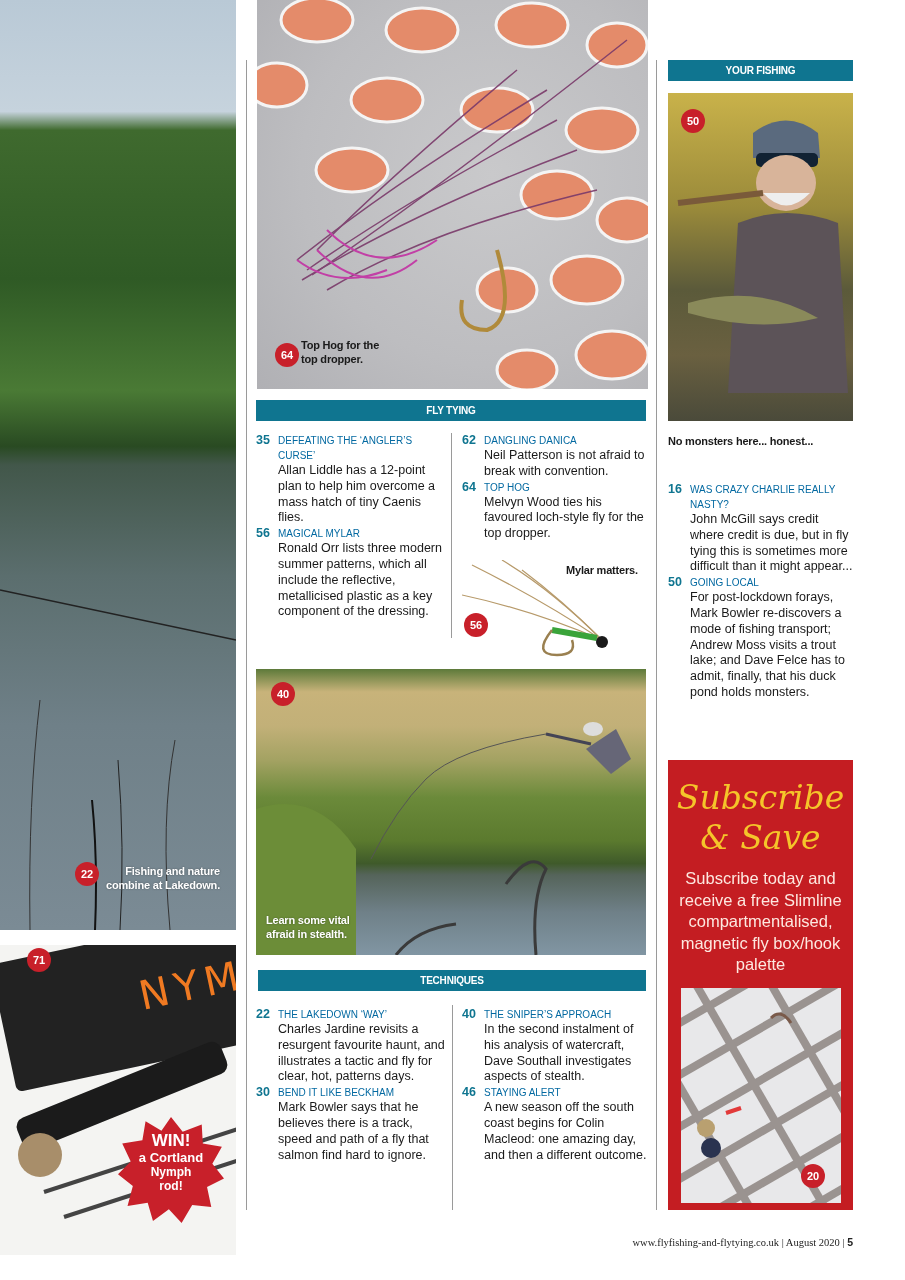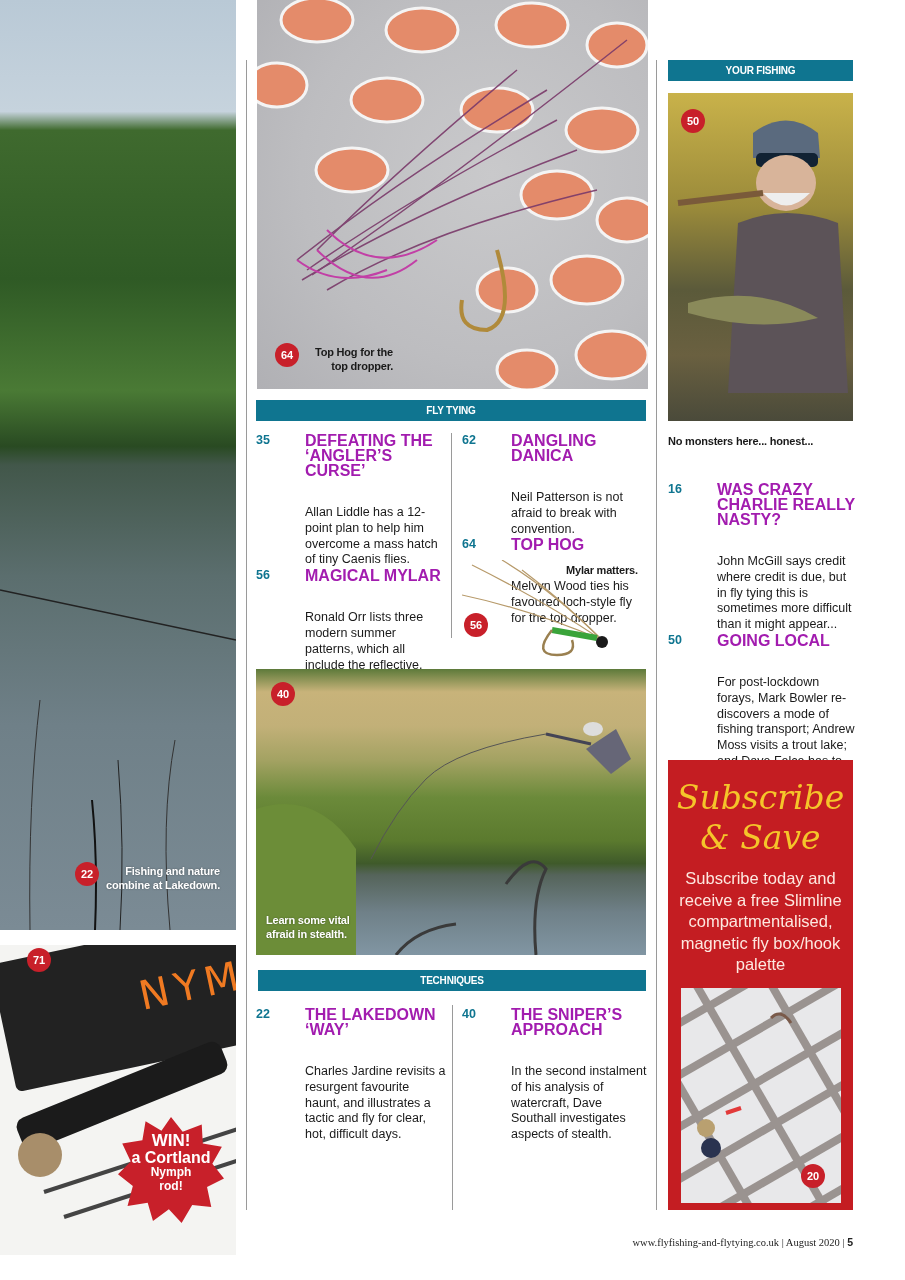--- a/index.html
+++ b/index.html
@@ -19,23 +19,23 @@
 
   .rule { position: absolute; width: 1px; background: #9a9a9a; }
 
   .section-bar {
     position: absolute; height: 21px; background: #0f7590; color: #fff;
     font-weight: bold; font-size: 10px; display: flex; align-items: center; justify-content: center;
     letter-spacing: -0.2px;
   }
 
   .col { position: absolute; }
-  .entry { display: grid; grid-template-columns: 22px 1fr; gap: 27px; }
+  .entry { display: grid; grid-template-columns: 22px 1fr; }
   .entry .num { color: #0f7590; font-weight: bold; font-size: 12.5px; line-height: 15px; }
-  .entry .title { font-weight: bold; font-size: 16px; line-height: 15px; color: #a21caf; }
+  .entry .title { font-weight: normal; font-size: 10px; line-height: 15px; color: #0369a1; }
   .entry .desc { grid-column: 2; font-size: 12.5px; line-height: 15.8px; color: #1a1a1a; }
 
   .inner-rule { position: absolute; width: 1px; background: #9a9a9a; }
 
   .subscribe-box {
     position: absolute; left: 668px; top: 760px; width: 185px; height: 450px; background: #c41d22;
   }
   .sub-script {
     position: absolute; left: 0; width: 185px; text-align: center; color: #f5c52a;
     font-family: "DejaVu Serif", serif; font-style: italic; font-size: 33px; line-height: 40px;
@@ -69,21 +69,21 @@
 <div class="photo" style="left:0;top:945px;width:236px;height:310px;background:#f4f4f2;">
   <div style="position:absolute;left:-10px;top:20px;width:260px;height:130px;background:#222;transform:rotate(-12deg);transform-origin:left top;border-radius:6px;"></div>
   <div style="position:absolute;left:138px;top:14px;color:#f07a22;font-size:40px;letter-spacing:6px;transform:rotate(-12deg);font-family:'DejaVu Sans',sans-serif;">NYMP</div>
   <div style="position:absolute;left:20px;top:175px;width:220px;height:34px;background:#1b1b1b;transform:rotate(-22deg);transform-origin:left center;border-radius:10px;"></div>
   <div style="position:absolute;left:18px;top:188px;width:44px;height:44px;border-radius:50%;background:#a88e6a;"></div>
   <div style="position:absolute;left:44px;top:245px;width:210px;height:4px;background:#444;transform:rotate(-18deg);transform-origin:left center;"></div>
   <div style="position:absolute;left:64px;top:270px;width:200px;height:4px;background:#444;transform:rotate(-18deg);transform-origin:left center;"></div>
   <div style="position:absolute;left:118px;top:172px;width:106px;height:106px;background:#c8202a;clip-path:polygon(50% 0%,61% 14%,79% 7%,80% 25%,98% 28%,89% 44%,100% 58%,84% 66%,88% 85%,70% 83%,60% 100%,48% 87%,33% 98%,28% 81%,9% 84%,14% 65%,0% 54%,12% 42%,4% 25%,23% 22%,26% 4%,41% 13%);"></div>
   <div style="position:absolute;left:118px;top:186px;width:106px;text-align:center;color:#fff;font-weight:bold;">
     <div style="font-size:17px;line-height:20px;">WIN!</div>
-    <div style="font-size:16px;line-height:14px;">a Cortland</div>
+    <div style="font-size:13px;line-height:14px;">a Cortland</div>
     <div style="font-size:12px;line-height:14px;">Nymph</div>
     <div style="font-size:12px;line-height:14px;">rod!</div>
   </div>
   <div class="badge" style="left:27px;top:3px;">71</div>
 </div>
 
 <div class="rule" style="left:246px;top:60px;height:1150px;"></div>
 <div class="rule" style="left:656px;top:60px;height:1150px;"></div>
 
 <div class="photo" style="left:257px;top:0;width:391px;height:389px;background:radial-gradient(circle at 60% 45%,#c9c9cb 0%,#bdbdc0 60%,#b0b0b4 100%);">
@@ -114,21 +114,21 @@
         <path d="M55 275 Q180 190 370 40"></path>
     </g>
     <g stroke="#c23fa6" stroke-width="2" fill="none">
       <path d="M40 260 Q80 290 130 270"></path>
         <path d="M60 250 Q110 300 160 260"></path>
         <path d="M70 230 Q120 280 180 240"></path>
     </g>
     <path d="M240 250 Q260 320 230 330 Q200 330 205 300" stroke="#b08a3a" stroke-width="4" fill="none"></path>
   </svg>
   <div class="badge" style="left:18px;top:343px;">64</div>
-  <div class="caption dark" style="left:44px;top:345px;width:84px;text-align:right;margin-left:8px;">
+  <div class="caption dark" style="left:44px;top:338px;width:84px;">
     <div>Top Hog for the</div>
     <div>top dropper.</div>
   </div>
 </div>
 
 <div class="section-bar" style="left:256px;top:400px;width:390px;">FLY TYING</div>
 <div class="col" style="left:256px;top:433px;width:190px;">
   <div class="entry">
     <span class="num">35</span>
     <span class="title">DEFEATING THE ‘ANGLER’S CURSE’</span>
@@ -185,29 +185,39 @@
     <div>Learn some vital</div>
     <div>afraid in stealth.</div>
   </div>
 </div>
 
 <div class="section-bar" style="left:258px;top:970px;width:388px;">TECHNIQUES</div>
 <div class="col" style="left:256px;top:1007px;width:190px;">
   <div class="entry">
     <span class="num">22</span>
     <span class="title">THE LAKEDOWN ‘WAY’</span>
-    <span class="desc">Charles Jardine revisits a resurgent favourite haunt, and illustrates a tactic and fly for clear, hot, difficult days.</span>
+    <span class="desc">Charles Jardine revisits a resurgent favourite haunt, and illustrates a tactic and fly for clear, hot, patterns days.</span>
+  </div>
+  <div class="entry">
+    <span class="num">30</span>
+    <span class="title">BEND IT LIKE BECKHAM</span>
+    <span class="desc">Mark Bowler says that he believes there is a track, speed and path of a fly that salmon find hard to ignore.</span>
   </div>
 </div>
 <div class="inner-rule" style="left:452px;top:1005px;height:205px;"></div>
 <div class="col" style="left:462px;top:1007px;width:186px;">
   <div class="entry">
     <span class="num">40</span>
     <span class="title">THE SNIPER’S APPROACH</span>
     <span class="desc">In the second instalment of his analysis of watercraft, Dave Southall investigates aspects of stealth.</span>
+  </div>
+  <div class="entry">
+    <span class="num">46</span>
+    <span class="title">STAYING ALERT</span>
+    <span class="desc">A new season off the south coast begins for Colin Macleod: one amazing day, and then a different outcome.</span>
   </div>
 </div>
 
 <div class="section-bar" style="left:668px;top:60px;width:185px;">YOUR FISHING</div>
 <div class="photo" style="left:668px;top:93px;width:185px;height:328px;background:linear-gradient(180deg,#c9b24a 0%,#9a8a3a 35%,#5b5a3a 60%,#6a6040 80%,#4a4a3a 100%);">
   <svg width="185" height="328" style="position:absolute;left:0;top:0">
     <path d="M85 40 Q118 15 150 40 L152 65 L85 65 Z" fill="#5a6a7e"></path>
     <rect x="88" y="60" width="62" height="14" rx="5" fill="#123"></rect>
     <ellipse cx="118" cy="90" rx="30" ry="28" fill="#d8b49a"></ellipse>
     <path d="M95 100 Q118 125 142 100" fill="#eee"></path>

